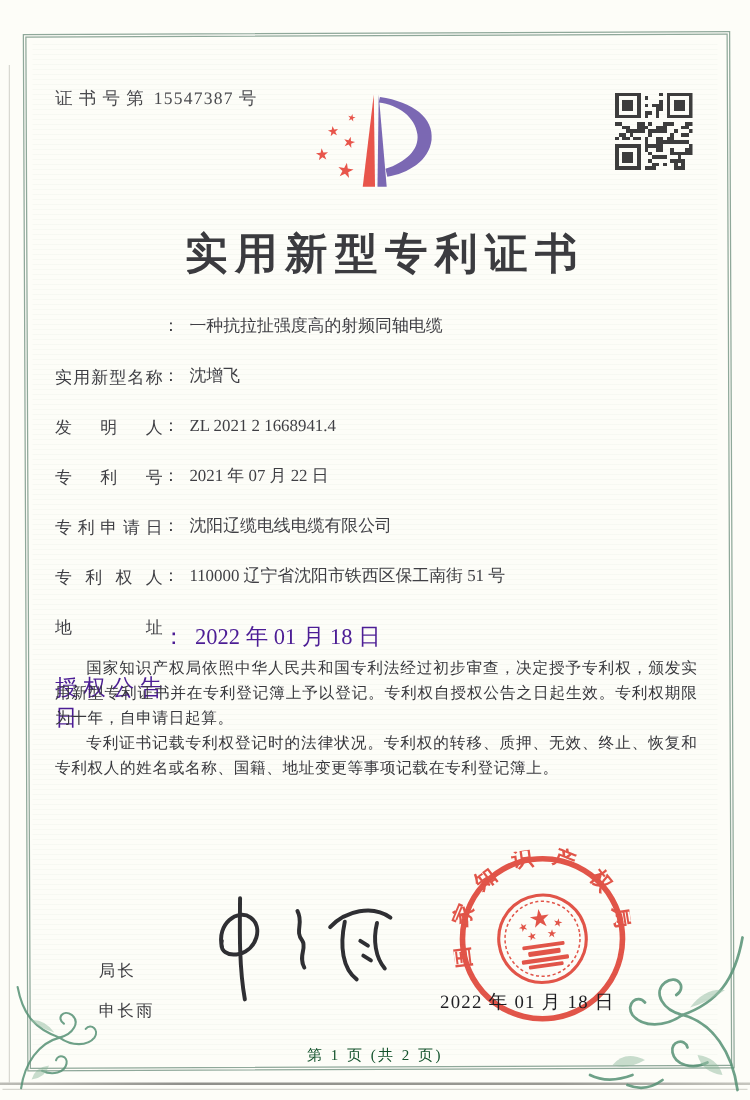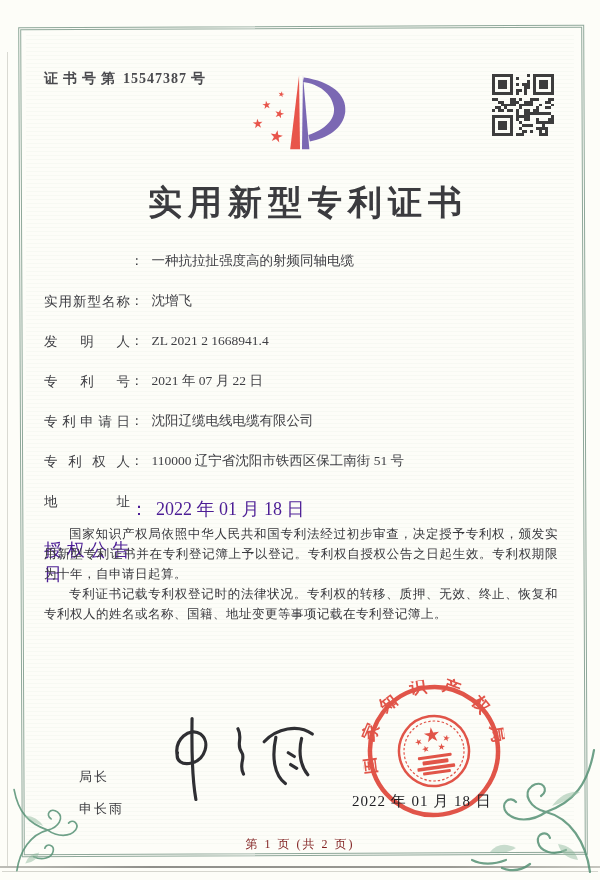--- a/index.html
+++ b/index.html
@@ -9,21 +9,21 @@
   .edge-left{position:absolute;left:7px;top:52px;bottom:14px;width:1px;background:#d9d9d2;}
   .edge-bottom{position:absolute;left:0;right:0;top:866px;height:2px;
     background:linear-gradient(90deg,#bdbdb7,#8f8f8a 25%,#9a9a94 75%,#c6c6bf);}
   .edge-bottom2{position:absolute;left:2px;right:2px;top:871px;height:1px;background:#d6d6cf;}
   
   .frame{position:absolute;left:20px;top:26px;width:560px;height:824px;
     border:3px double #8fa89a;transform:rotate(-0.25deg);}
   .texture{position:absolute;left:26px;top:32px;width:548px;height:812px;pointer-events:none;
     background:repeating-linear-gradient(0deg,rgba(140,175,150,0.055) 0 1px,transparent 1px 4px);}
   
-  .cert-no{position:absolute;left:44px;top:70px;font-size:14px;color:#4a4a4e;font-weight:bold;}
+  .cert-no{position:absolute;left:44px;top:70px;font-size:14px;color:#4a4a4e;}
   .cert-no .pfx{letter-spacing:5px;}
   .cert-no .num{letter-spacing:1px;margin-left:3px;}
   .cert-no .sfx{margin-left:4px;}
   .logo{position:absolute;left:242px;top:64px;width:118px;height:92px;}
   .qr{position:absolute;left:492px;top:74px;width:62px;height:62px;}
   .title{position:absolute;left:16px;right:0;top:180px;text-align:center;
     font-size:34px;font-weight:600;color:#3b3b3f;letter-spacing:6px;}
   
   .fields{position:absolute;left:44px;top:252px;right:40px;}
   .frow{height:40px;font-size:13.5px;color:#3f3f44;}
@@ -40,21 +40,21 @@
   .signer .name{margin-top:14px;text-align:center;}
   .signature{position:absolute;left:148px;top:710px;width:178px;height:96px;}
   .ornament{position:absolute;opacity:0.85;}
   .orn-br{left:470px;top:748px;width:128px;height:126px;}
   .orn-bl{left:6px;top:784px;width:100px;height:88px;transform:scaleX(-1);}
   .seal{position:absolute;left:362px;top:679px;width:144px;height:144px;
     transform:rotate(-8deg);opacity:0.92;mix-blend-mode:multiply;}
   .issue-date{position:absolute;left:352px;top:792px;font-size:15px;color:#1e1e22;
     letter-spacing:1px;z-index:6;}
   .footer{position:absolute;left:0;right:0;top:836px;text-align:center;
-    font-size:12px;color:#7f1d1d;letter-spacing:2px;}
+    font-size:12px;color:#14532d;letter-spacing:2px;}
 </style>
 </head>
 <body>
 
 <div class="page">
 
   <div class="edge-left"></div>
   <div class="edge-bottom"></div>
   <div class="edge-bottom2"></div>
 

